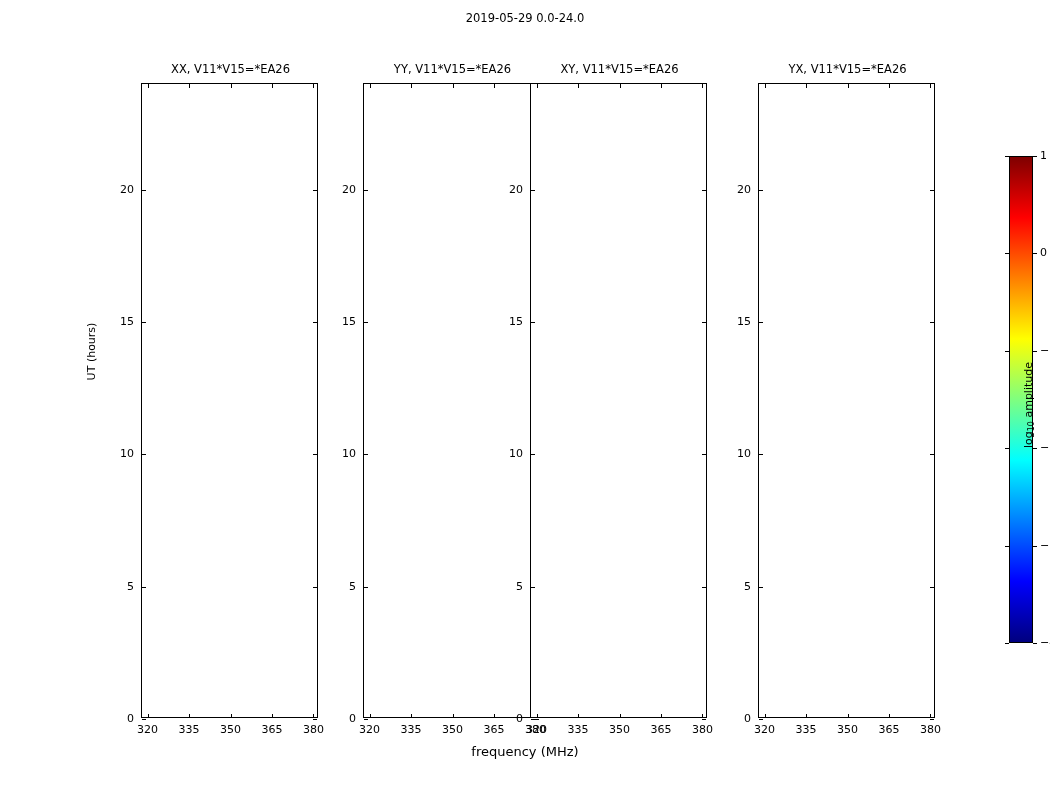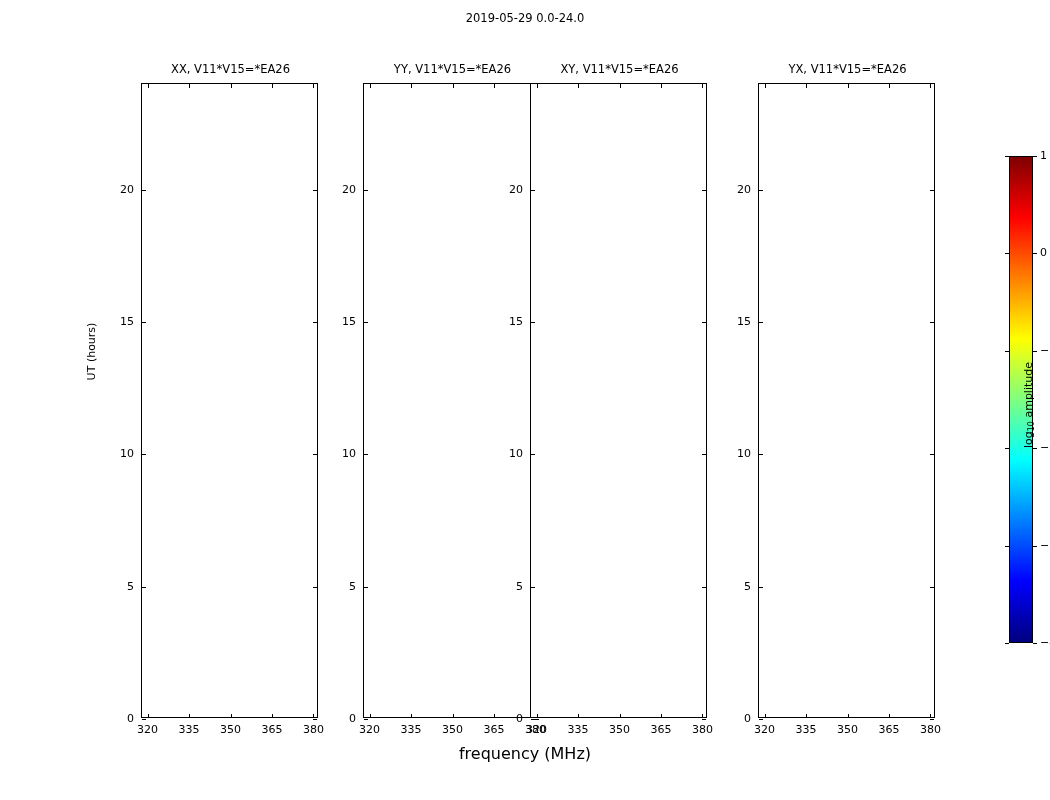--- a/index.html
+++ b/index.html
@@ -97,21 +97,21 @@
     transform: rotate(-90deg);
     transform-origin: center center;
     white-space: nowrap;
   }
   .xlabel-axis {
     position: absolute;
     top: 744px;
     left: 0;
     width: 1050px;
     text-align: center;
-    font-size: 16px;
+    font-size: 13px;
   }
   
   #colorbar-wrap {
     position: absolute;
     left: 1009px;
     top: 156px;
     width: 24px;
     height: 487px;
   }
   #colorbar {

